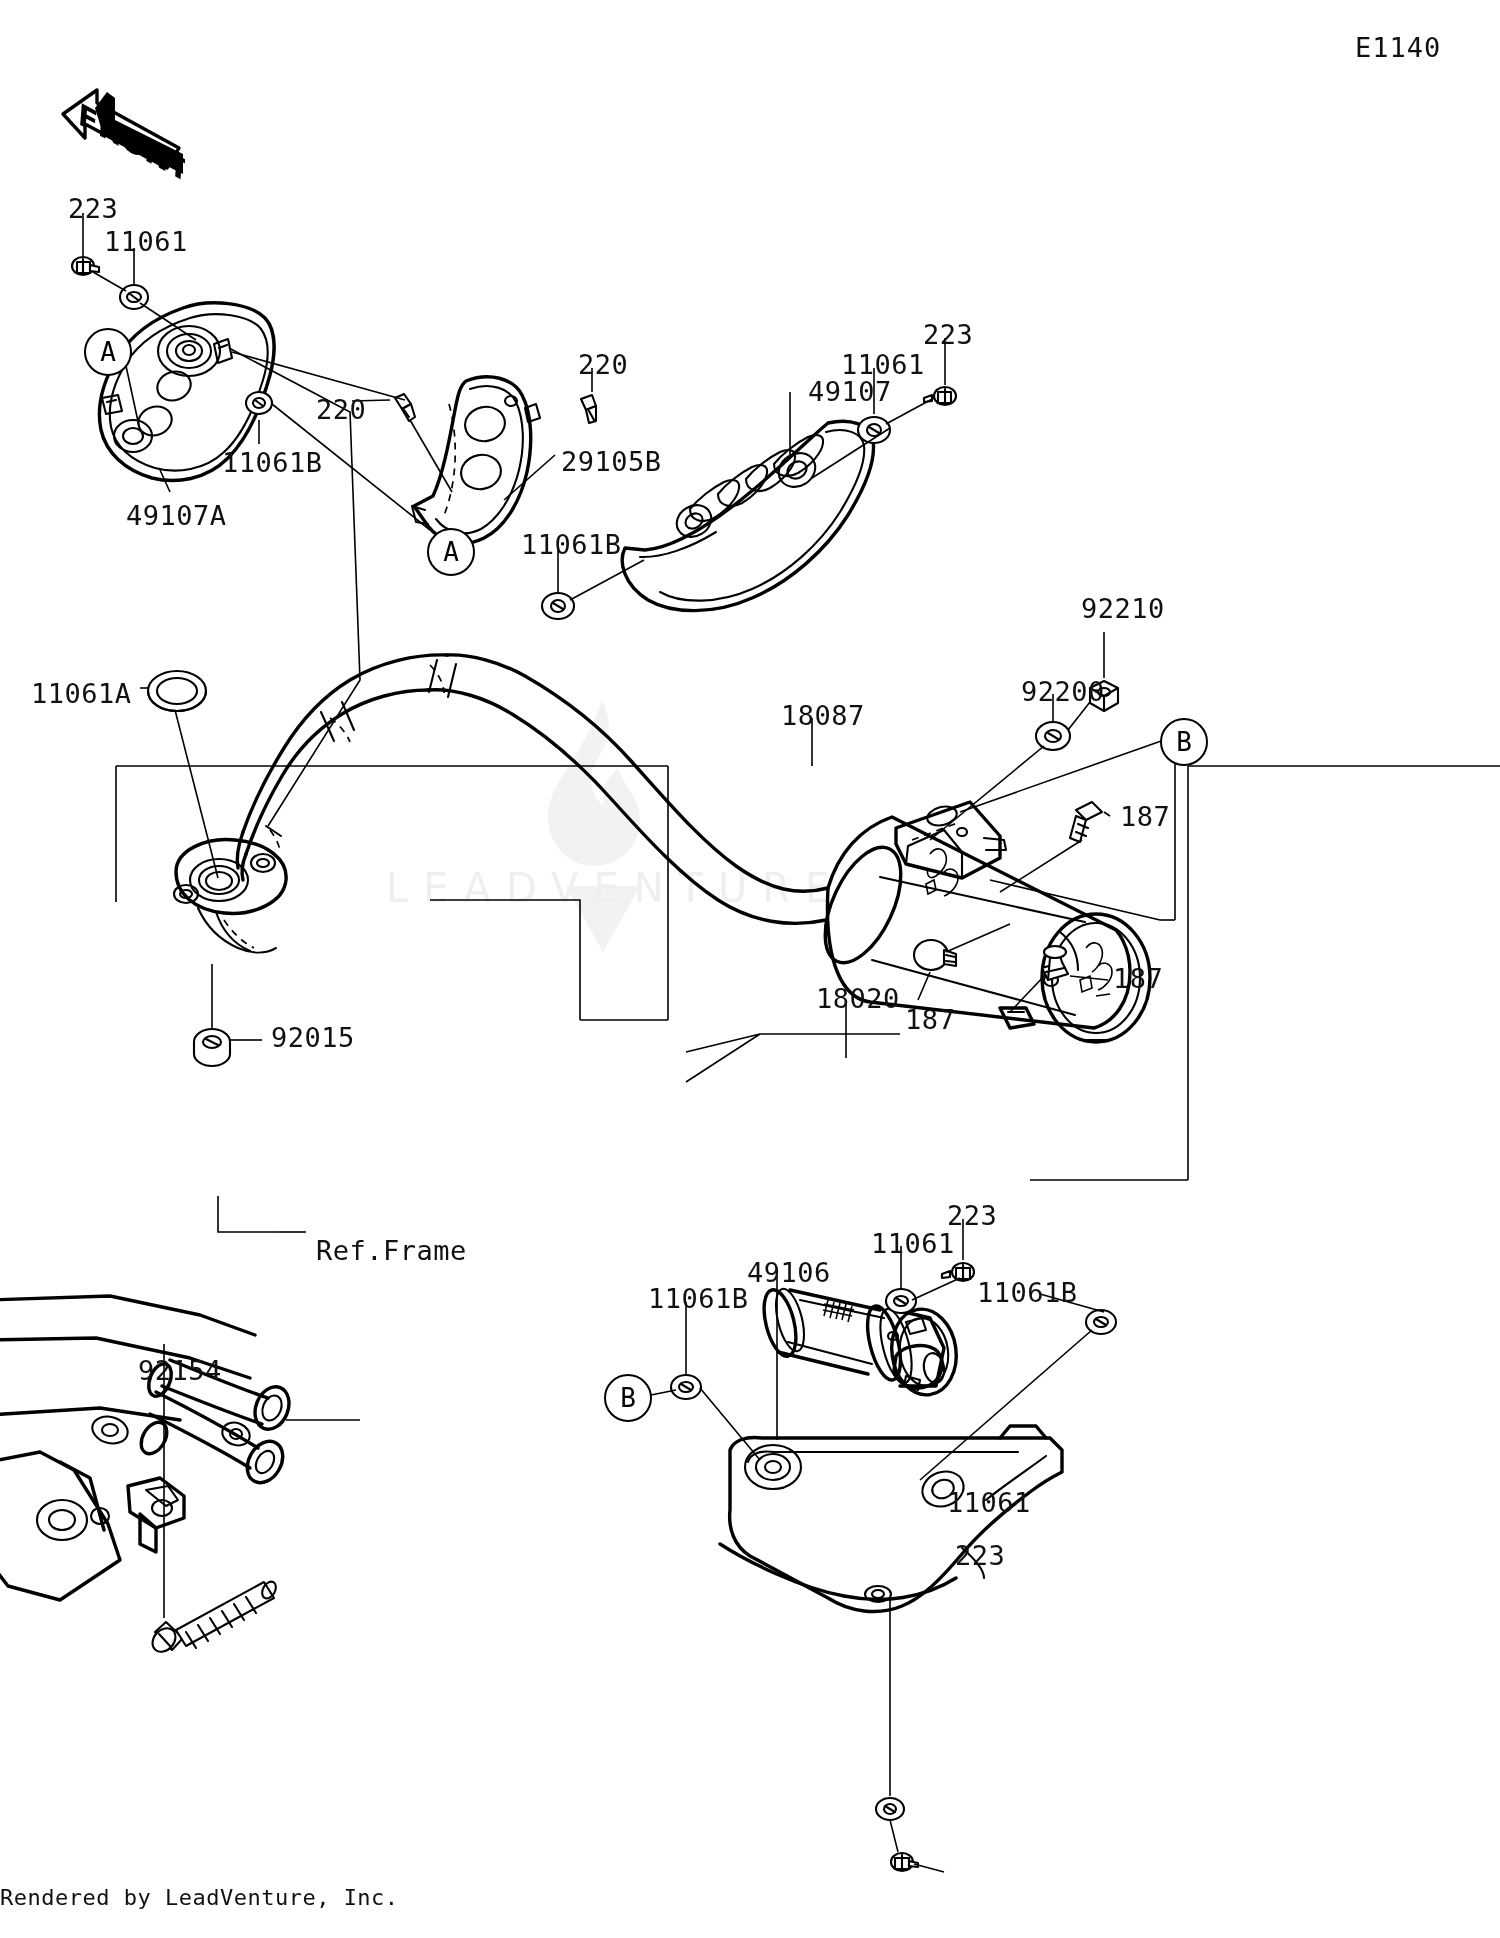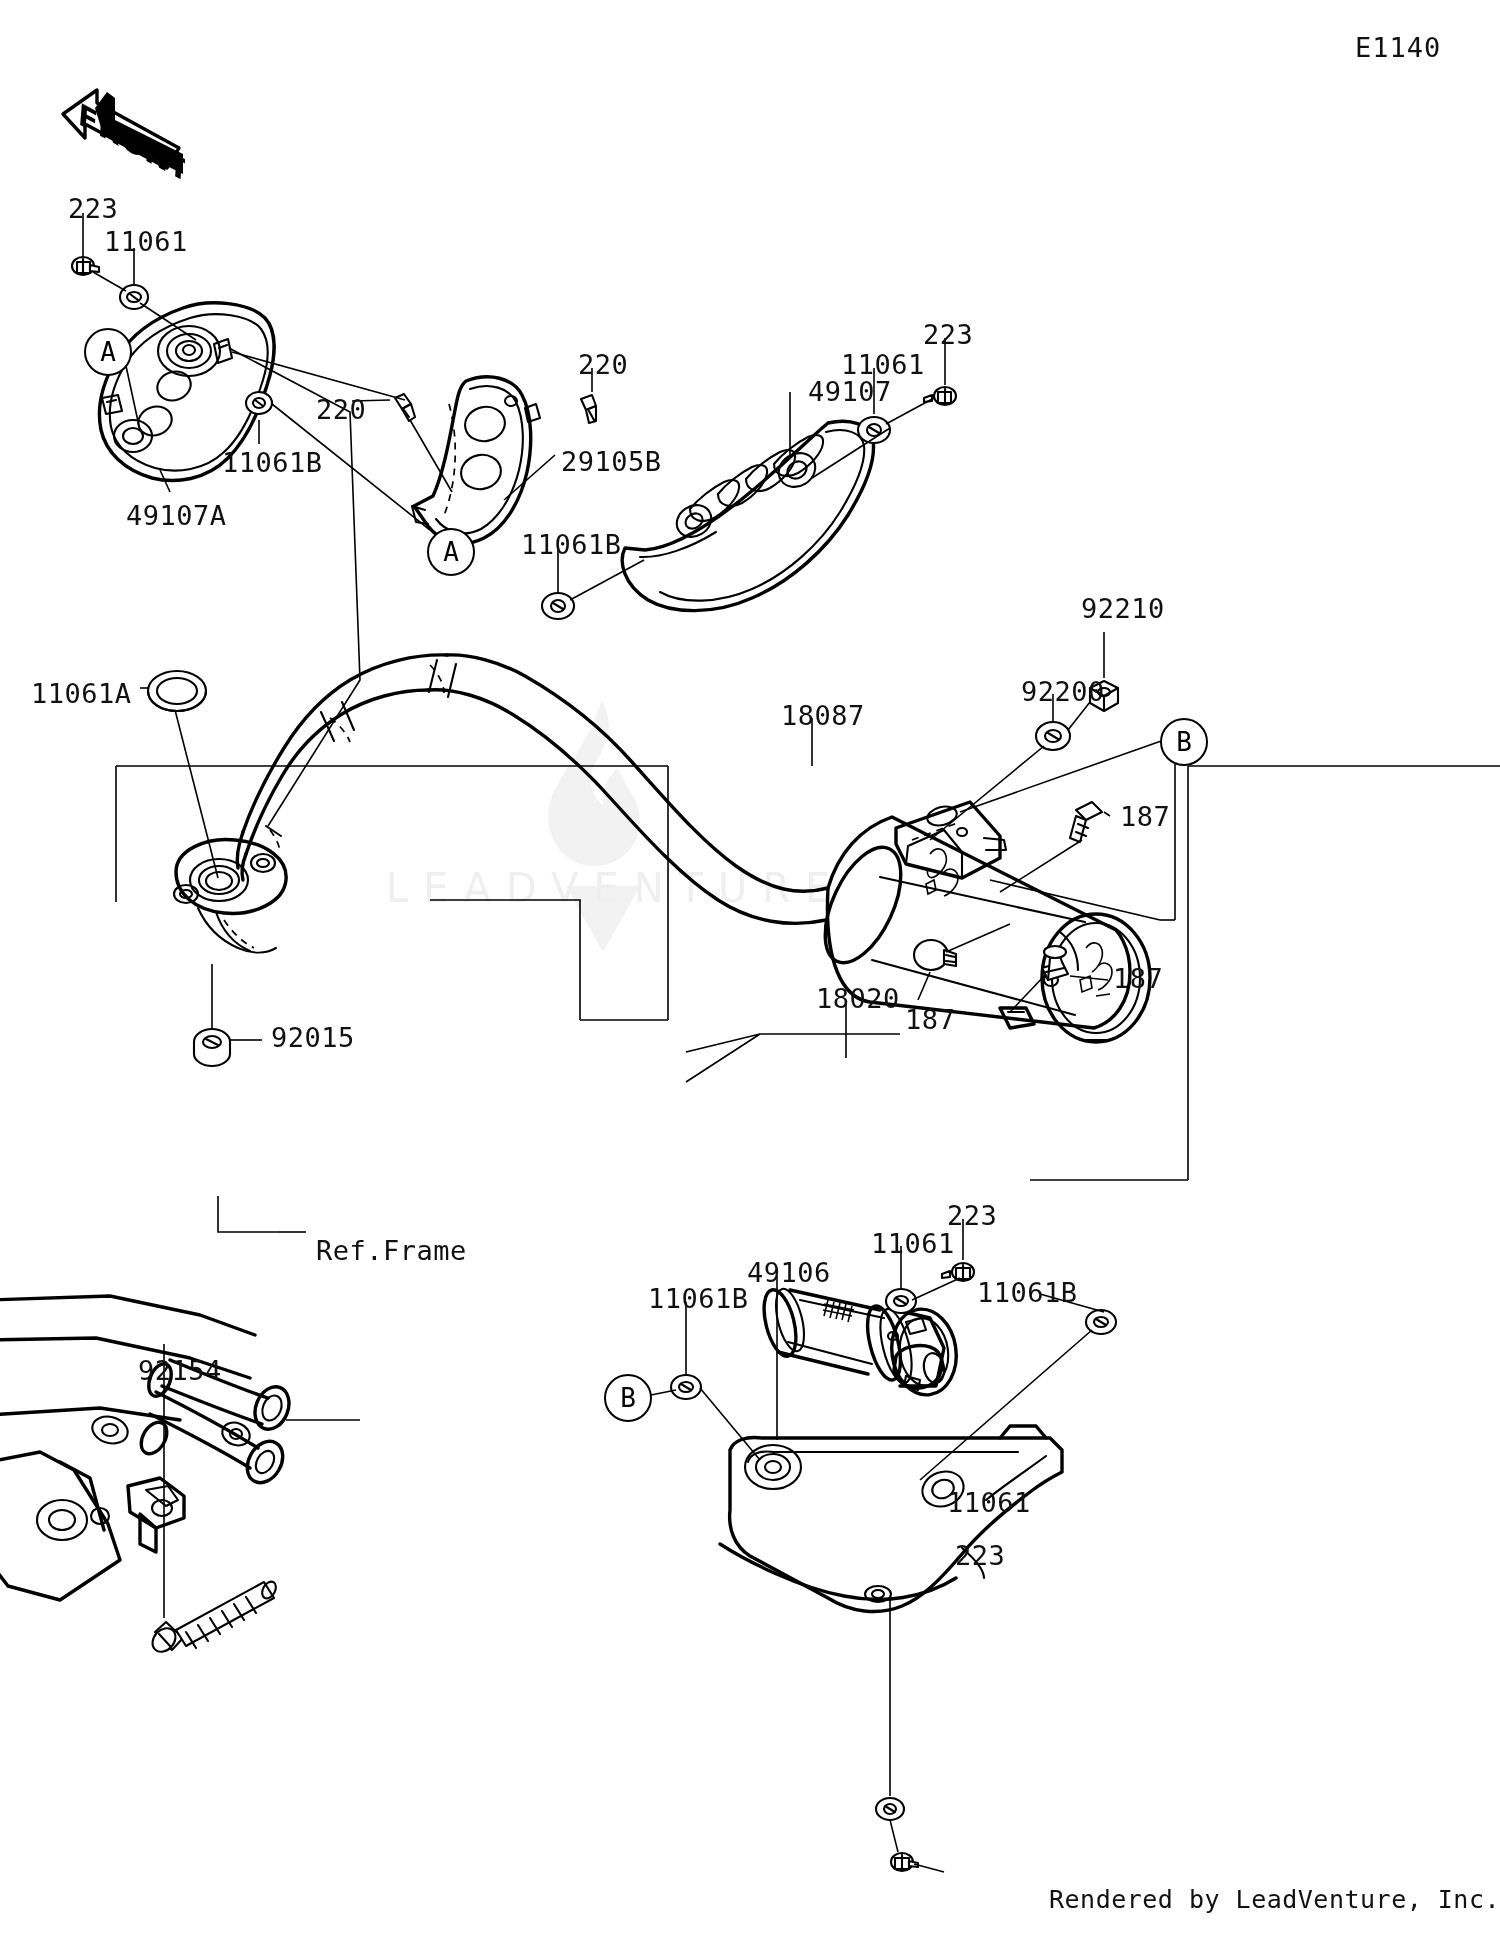--- a/index.html
+++ b/index.html
@@ -5,21 +5,21 @@
 <style>
   html,body{margin:0;padding:0;background:#ffffff;}
   body{font-family:"DejaVu Sans Mono","Liberation Mono",monospace;color:#000;}
   #sheet{position:relative;width:1500px;height:1938px;background:#fff;overflow:hidden;}
 
   
   .lbl{position:absolute;font-family:"DejaVu Sans Mono","Liberation Mono",monospace;
        font-size:27px;letter-spacing:0.5px;color:#111;white-space:nowrap;line-height:1;}
   .sheet-code{position:absolute;font-size:27px;letter-spacing:1px;color:#111;
               font-family:"DejaVu Sans Mono","Liberation Mono",monospace;}
-  .footer{position:absolute;left:0;width:100%;text-align:right;font-size:25px;
+  .footer{position:absolute;left:0;width:100%;text-align:left;font-size:22px;
           letter-spacing:0.5px;color:#111;font-family:"DejaVu Sans Mono","Liberation Mono",monospace;}
 
   
   .bubble{position:absolute;width:44px;height:44px;border:2.2px solid #000;border-radius:50%;
           display:flex;align-items:center;justify-content:center;font-size:26px;background:#fff;
           font-family:"DejaVu Sans Mono","Liberation Mono",monospace;}
 
   
   svg.layer{position:absolute;left:0;top:0;width:1500px;height:1938px;overflow:visible;}
   svg.layer *{vector-effect:non-scaling-stroke;}

